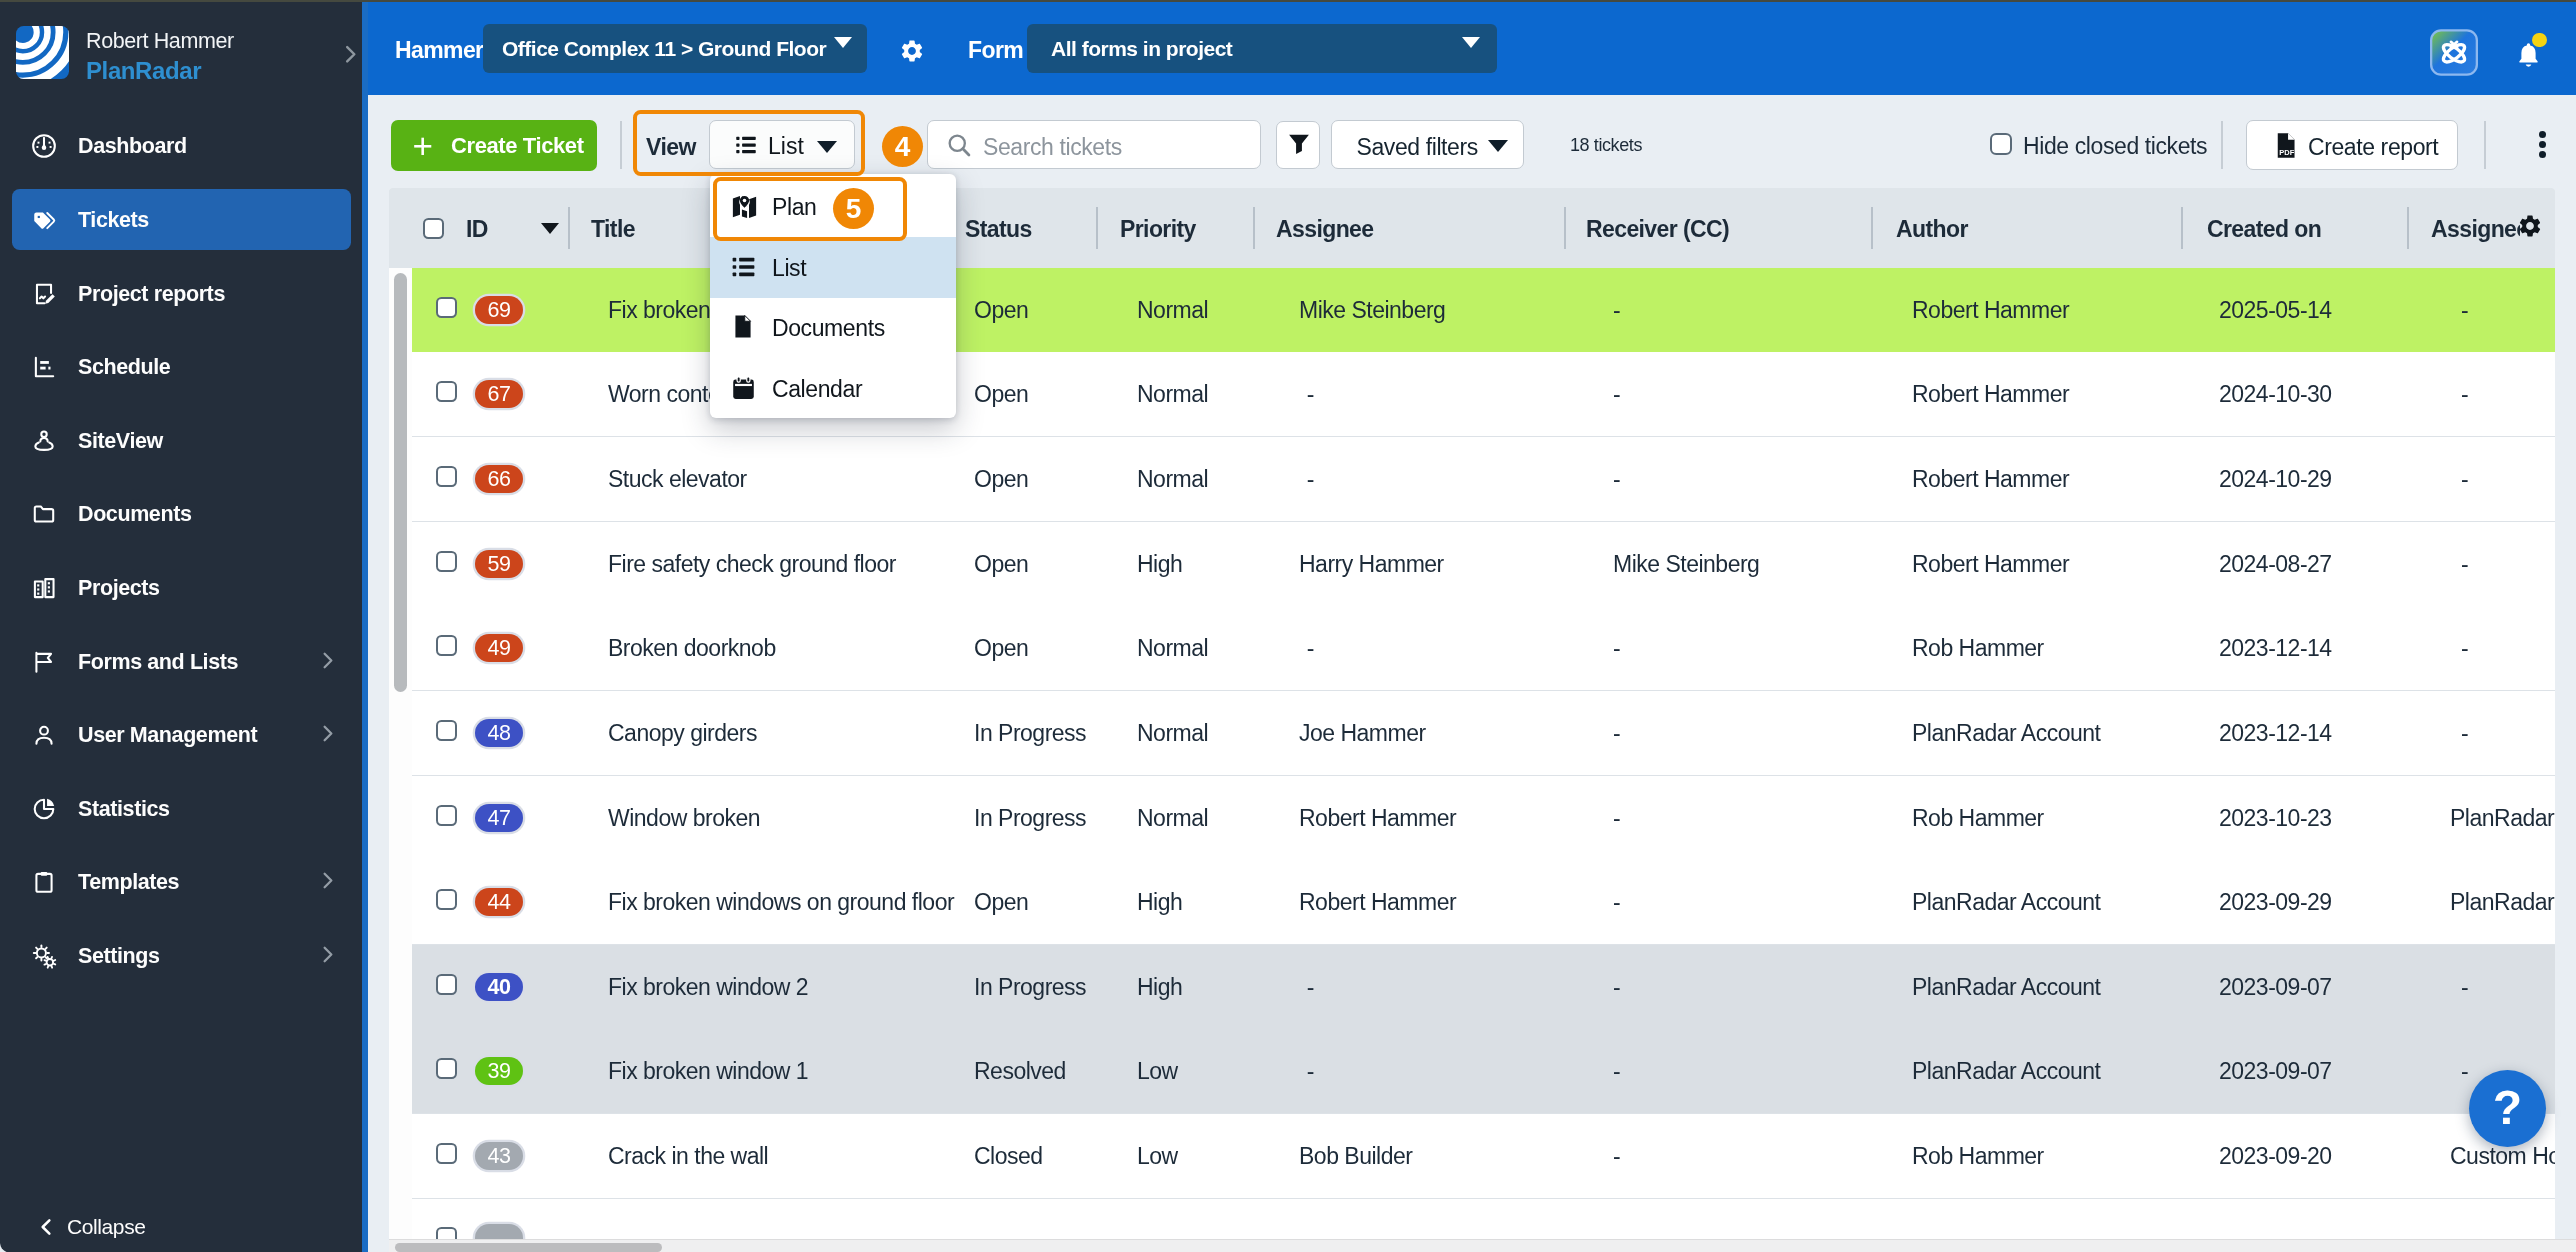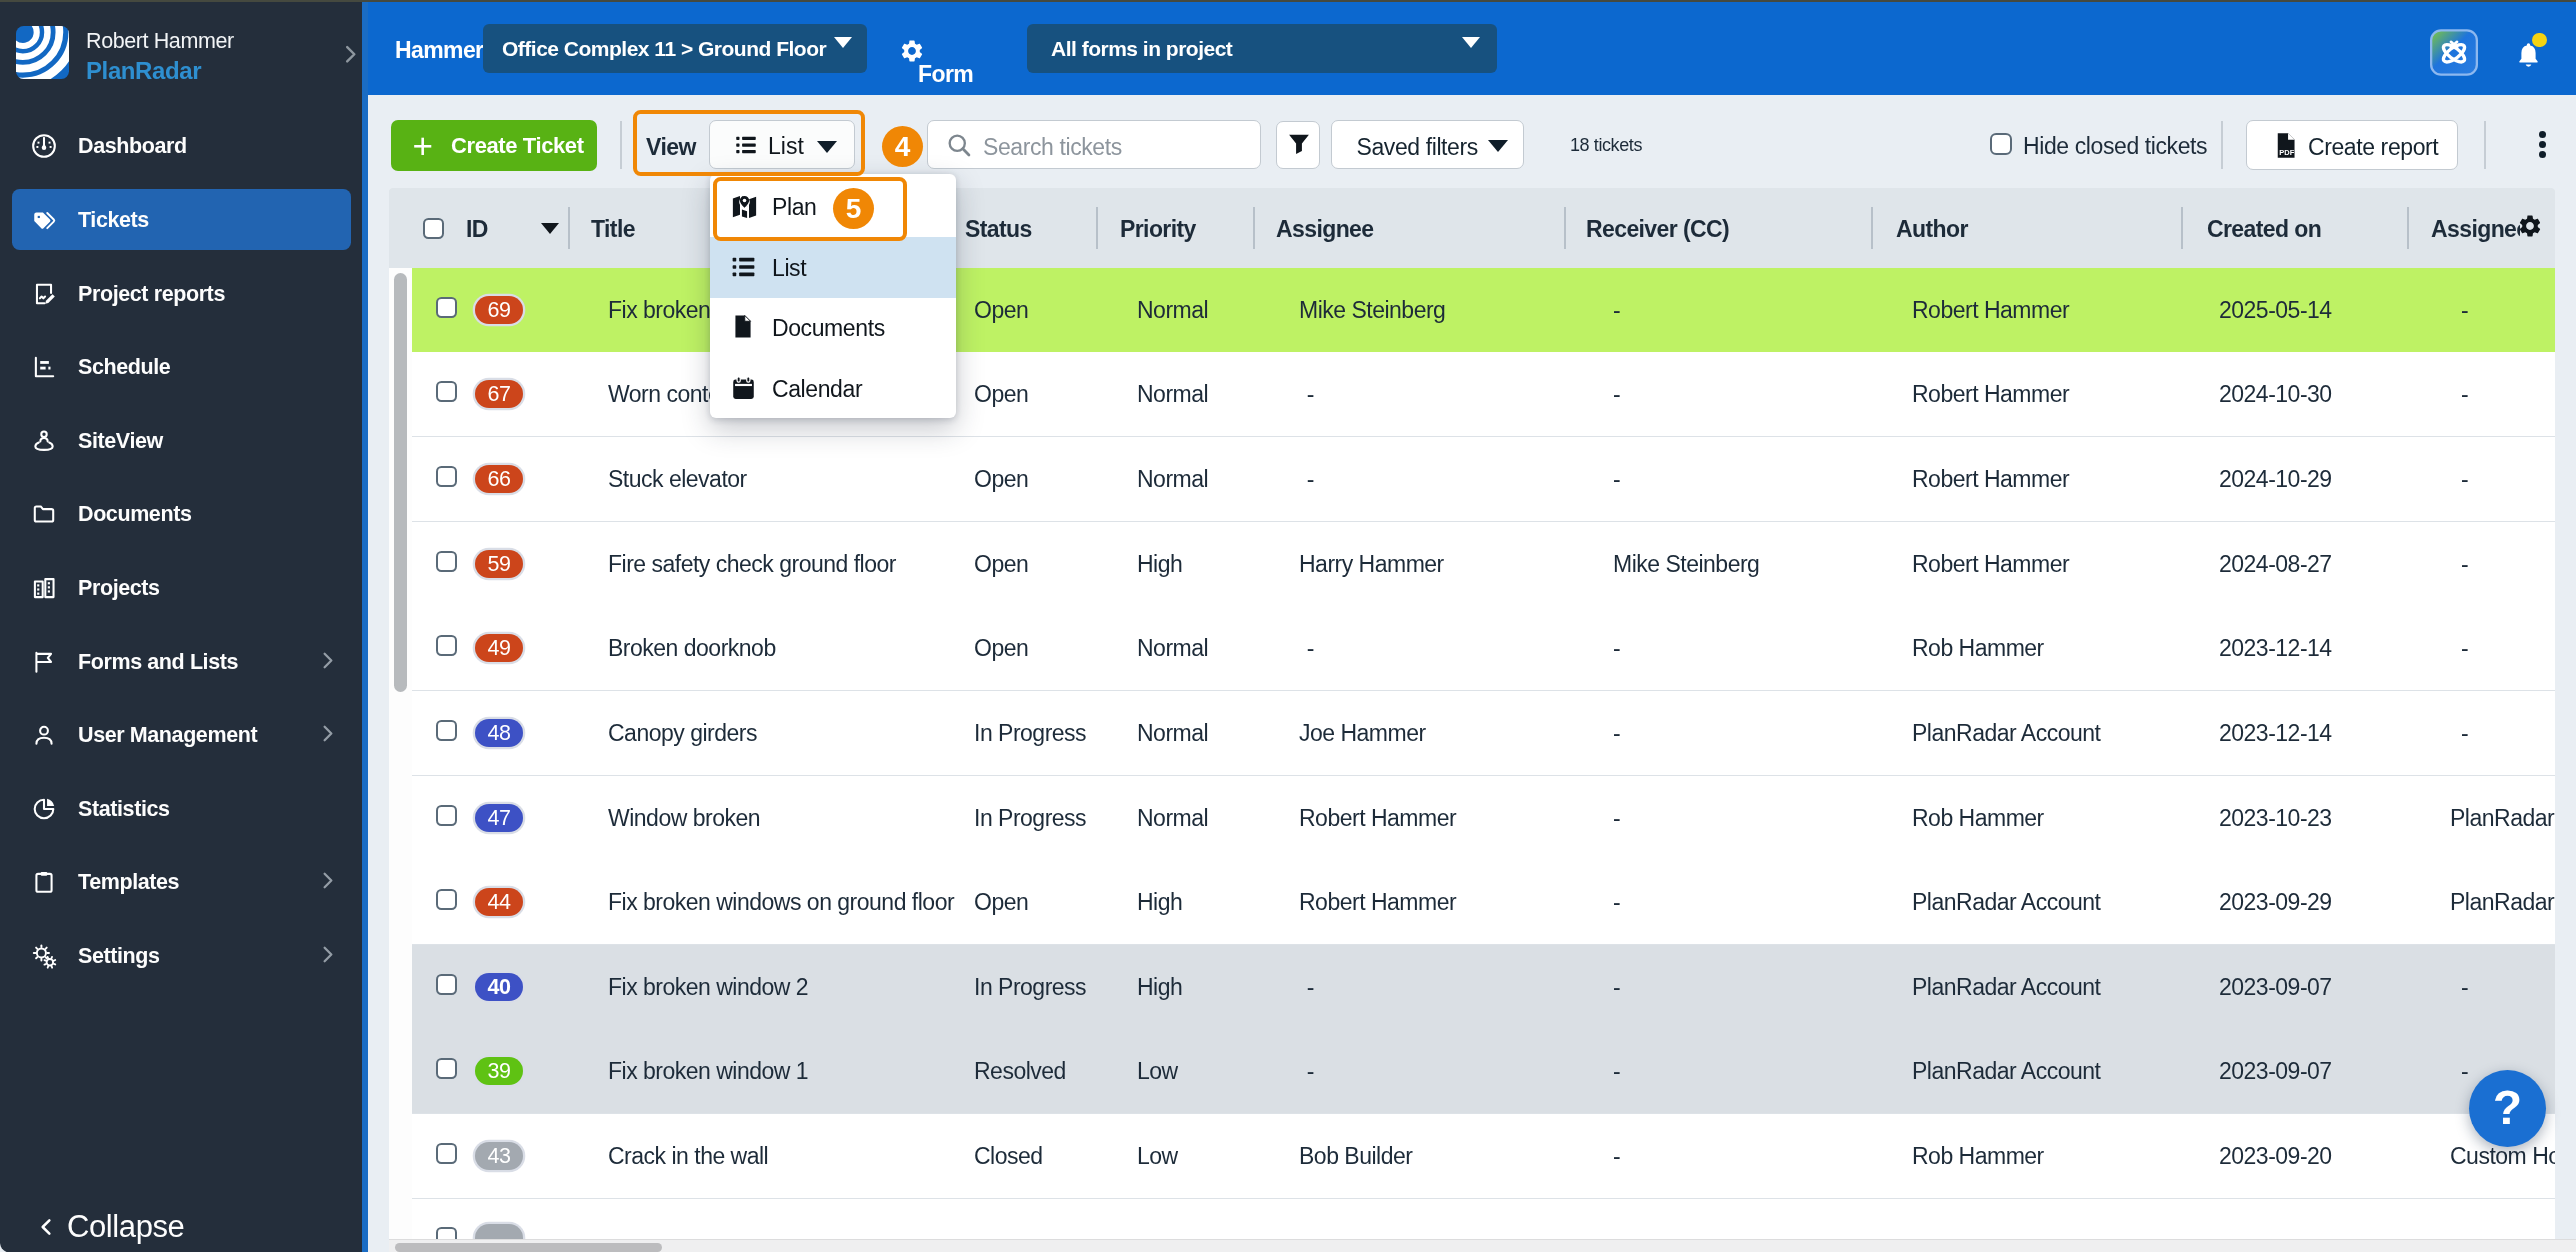--- a/index.html
+++ b/index.html
@@ -237,21 +237,21 @@
         </svg></span>
       <span class="mlabel">Settings</span>
       <span class="mchev"><svg width="23" height="23" viewBox="0 0 24 24">
           <path d="M9 5 L16 12 L9 19" fill="none" stroke="#949da6" stroke-width="2.4" stroke-linecap="round" stroke-linejoin="round"></path>
         </svg></span>
     </div>
     <div class="abs" id="collapse">
       <span class="micon" style="left:35px;width:23px;height:23px;"><svg width="23" height="23" viewBox="0 0 24 24">
           <path d="M15 5 L8 12 L15 19" fill="none" stroke="#fff" stroke-width="2.6" stroke-linecap="round" stroke-linejoin="round"></path>
         </svg></span>
-      <span class="mlabel" style="left:67px;font-weight:normal;font-size:31px;">Collapse</span>
+      <span class="mlabel" style="left:67px;font-weight:normal;font-size:21px;">Collapse</span>
     </div>
   </div>
   <div class="abs" id="sideedge"></div>
   <div class="abs" id="topbar">
     <div class="abs" style="left:531px;top:36px;"><svg width="26" height="26" viewBox="0 0 24 24">
         <path fill-rule="evenodd" d="M19.14 12.94c.04-.3.06-.61.06-.94 0-.32-.02-.64-.07-.94l2.03-1.58c.18-.14.23-.41.12-.61l-1.92-3.32c-.12-.22-.37-.29-.59-.22l-2.39.96c-.5-.38-1.03-.7-1.62-.94l-.36-2.54a.484.484 0 0 0-.48-.41h-3.84c-.24 0-.43.17-.47.41l-.36 2.54c-.59.24-1.13.57-1.62.94l-2.39-.96c-.22-.08-.47 0-.59.22L2.74 8.87c-.12.21-.08.47.12.61l2.03 1.58c-.05.3-.09.63-.09.94s.02.64.07.94l-2.03 1.58c-.18.14-.23.41-.12.61l1.92 3.32c.12.22.37.29.59.22l2.39-.96c.5.38 1.03.7 1.62.94l.36 2.54c.05.24.24.41.48.41h3.84c.24 0 .44-.17.47-.41l.36-2.54c.59-.24 1.13-.56 1.62-.94l2.39.96c.22.08.47 0 .59-.22l1.92-3.32c.12-.22.07-.47-.12-.61l-2.01-1.58zM12 15.6c-1.98 0-3.6-1.62-3.6-3.6s1.62-3.6 3.6-3.6 3.6 1.62 3.6 3.6-1.62 3.6-3.6 3.6z" fill="#fff"></path>
       </svg></div>
     <svg class="abs" style="left:2062px;top:27px;" width="48" height="47" viewBox="0 0 63 61">
       <defs>
         <linearGradient id="cg" x1="0" y1="0" x2="1" y2="1">
@@ -275,21 +275,21 @@
   </div>
 
   <div class="abs sname">Robert Hammer</div>
   <div class="abs sbrand">PlanRadar</div>
 
   <div class="abs tlabel" style="left:395px;">Hammer</div>
   <div class="abs tdrop" style="left:483px; width:384px;">
     <span style="left:19px;">Office Complex 11 &gt; Ground Floor</span>
     <span class="tcaret" style="left:351px;"></span>
   </div>
-  <div class="abs tlabel" style="left:918px;margin-top:24px;">Form</div>
+  <div class="abs tlabel" style="left:968px;">Form</div>
   <div class="abs tdrop" style="left:1027px; width:470px;">
     <span style="left:24px;">All forms in project</span>
     <span class="tcaret" style="left:435px;"></span>
   </div>
 
   <div class="abs" id="createbtn">
     <span class="plus">+</span>
     <span class="txt">Create Ticket</span>
   </div>
   <div class="vdiv" style="left:620px;"></div>

